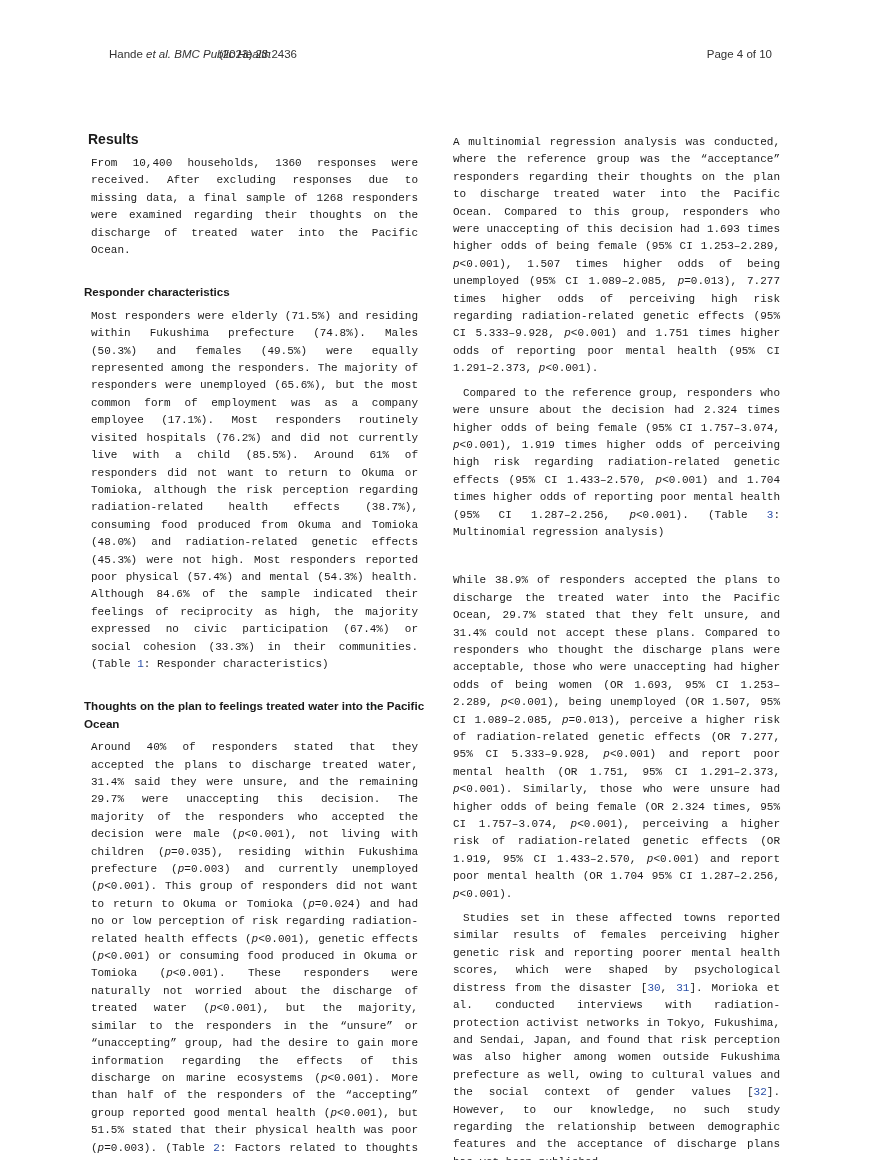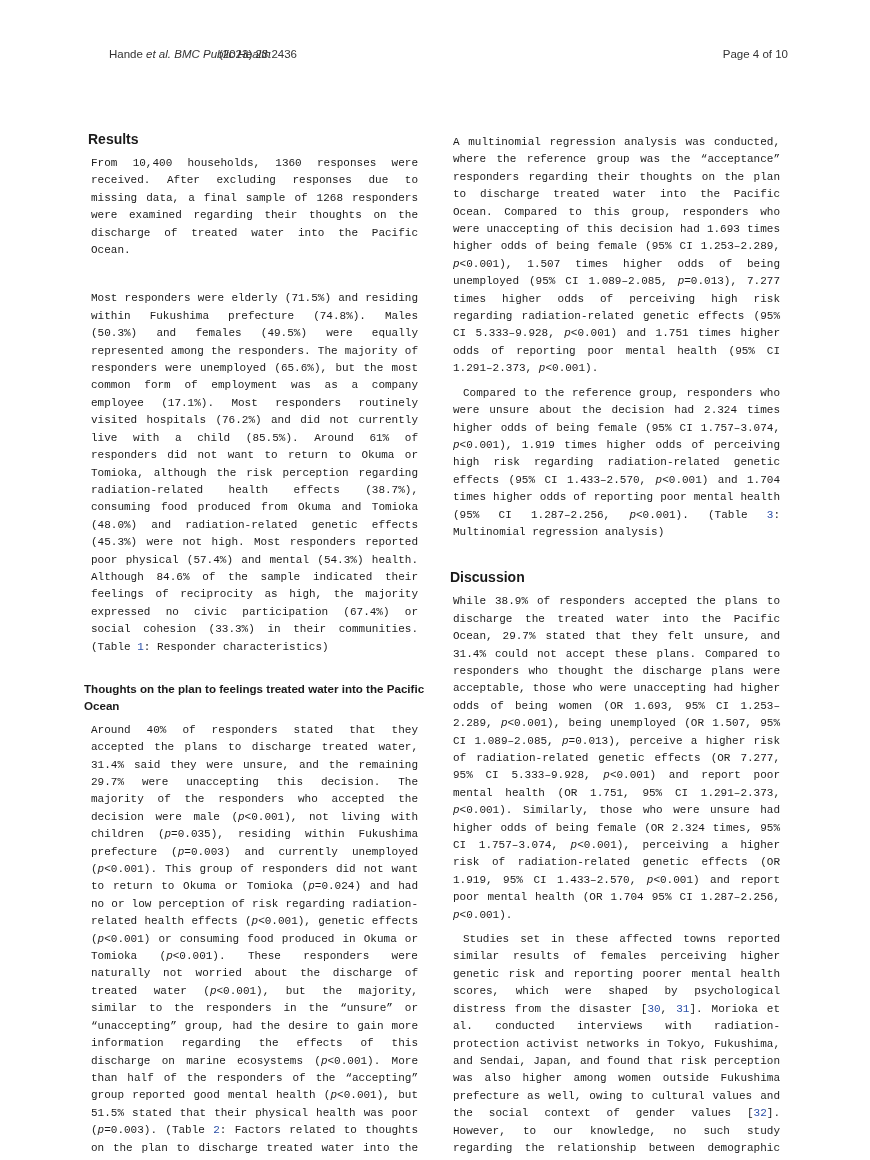--- a/index.html
+++ b/index.html
@@ -1,21 +1,21 @@
 <!DOCTYPE html>
 <html><head>
 <meta charset="utf-8">
 <style>
   html, body { margin:0; padding:0; background:#ffffff; }
   body { width:870px; height:1160px; position:relative; overflow:hidden; color:#1a1a1a; }
   .header { position:absolute; top:48px; left:84px; right:82px; height:16px;
     font-family:"Liberation Sans", sans-serif; font-size:11.5px; color:#333; }
   .header .left { position:absolute; left:0; top:0;margin-left:25px; }
   .header .year { position:absolute; left:135px; top:0; }
-  .header .right { position:absolute; right:0; top:0; }
+  .header .right { position:absolute; right:16px; top:0; }
   .col { position:absolute; top:127px; width:341px; }
   .col.left { left:84px; }
   .col.right { left:446px; }
   .sec-title { font-family:"Liberation Sans", sans-serif; font-weight:bold; font-size:14px; margin:4px; line-height:17px; }
   .sub-title { font-family:"Liberation Sans", sans-serif; font-weight:bold; font-size:11.6px; margin:0; line-height:17.4px; }
   p { font-family:Liberation Mono, monospace; font-size:11px; line-height:17.4px; margin:7px; text-align:justify; hyphens:auto; }
   p.indent { text-indent:10px; }
   .gap-s { height:17px; }
   .gap-m { height:17px; }
   a.ref { color:#2a4fa8; text-decoration:none; }
@@ -27,26 +27,26 @@
 <div class="header">
   <span class="left"><span>Hande</span><i> et al.</i><i> BMC Public Health</i></span>
   <span class="year">(2023) 23:2436</span>
   <span class="right">Page 4 of 10</span>
 </div>
 
 <div class="col left">
   <h2 class="sec-title">Results</h2>
   <p>From 10,400 households, 1360 responses were received. After excluding responses due to missing data, a final sample of 1268 responders were examined regarding their thoughts on the discharge of treated water into the Pacific Ocean.</p>
   <div class="gap-s"></div>
+  <h3 class="sub-title">Responder characteristics</h3>
   <p><span>Most responders were elderly (71.5%) and residing within Fukushima prefecture (74.8%). Males (50.3%) and females (49.5%) were equally represented among the responders. The majority of responders were unemployed (65.6%), but the most common form of employment was as a company employee (17.1%). Most responders routinely visited hospitals (76.2%) and did not currently live with a child (85.5%). Around 61% of responders did not want to return to Okuma or Tomioka, although the risk perception regarding radiation-related health effects (38.7%), consuming food produced from Okuma and Tomioka (48.0%) and radiation-related genetic effects (45.3%) were not high. Most responders reported poor physical (57.4%) and mental (54.3%) health. Although 84.6% of the sample indicated their feelings of reciprocity as high, the majority expressed no civic participation (67.4%) or social cohesion (33.3%) in their communities. (Table </span><a class="ref" href="#">1</a><span>: Responder characteristics)</span></p>
   <div class="gap-s"></div>
   <h3 class="sub-title">Thoughts on the plan to feelings treated water into the Pacific Ocean</h3>
   <p><span>Around 40% of responders stated that they accepted the plans to discharge treated water, 31.4% said they were unsure, and the remaining 29.7% were unaccepting this decision. The majority of the responders who accepted the decision were male (<i>p</i>&lt;0.001), not living with children (<i>p</i>=0.035), residing within Fukushima prefecture (<i>p</i>=0.003) and currently unemployed (<i>p</i>&lt;0.001). This group of responders did not want to return to Okuma or Tomioka (<i>p</i>=0.024) and had no or low perception of risk regarding radiation-related health effects (<i>p</i>&lt;0.001), genetic effects (<i>p</i>&lt;0.001) or consuming food produced in Okuma or Tomioka (<i>p</i>&lt;0.001). These responders were naturally not worried about the discharge of treated water (<i>p</i>&lt;0.001), but the majority, similar to the responders in the “unsure” or “unaccepting” group, had the desire to gain more information regarding the effects of this discharge on marine ecosystems (<i>p</i>&lt;0.001). More than half of the responders of the “accepting” group reported good mental health (<i>p</i>&lt;0.001), but 51.5% stated that their physical health was poor (<i>p</i>=0.003). (Table </span><a class="ref" href="#">2</a><span>: Factors related to thoughts on the plan to discharge treated water into the Pacific Ocean)</span></p>
 </div>
 
 <div class="col right">
   <p>A multinomial regression analysis was conducted, where the reference group was the “acceptance” responders regarding their thoughts on the plan to discharge treated water into the Pacific Ocean. Compared to this group, responders who were unaccepting of this decision had 1.693 times higher odds of being female (95% CI 1.253–2.289, <i>p</i>&lt;0.001), 1.507 times higher odds of being unemployed (95% CI 1.089–2.085, <i>p</i>=0.013), 7.277 times higher odds of perceiving high risk regarding radiation-related genetic effects (95% CI 5.333–9.928, <i>p</i>&lt;0.001) and 1.751 times higher odds of reporting poor mental health (95% CI 1.291–2.373, <i>p</i>&lt;0.001).</p>
   <p class="indent"><span>Compared to the reference group, responders who were unsure about the decision had 2.324 times higher odds of being female (95% CI 1.757–3.074, <i>p</i>&lt;0.001), 1.919 times higher odds of perceiving high risk regarding radiation-related genetic effects (95% CI 1.433–2.570, <i>p</i>&lt;0.001) and 1.704 times higher odds of reporting poor mental health (95% CI 1.287–2.256, <i>p</i>&lt;0.001). (Table </span><a class="ref" href="#">3</a><span>: Multinomial regression analysis)</span></p>
   <div class="gap-m"></div>
-  <h2 class="sec-title">Discussion</h2>
   <p>While 38.9% of responders accepted the plans to discharge the treated water into the Pacific Ocean, 29.7% stated that they felt unsure, and 31.4% could not accept these plans. Compared to responders who thought the discharge plans were acceptable, those who were unaccepting had higher odds of being women (OR 1.693, 95% CI 1.253–2.289, <i>p</i>&lt;0.001), being unemployed (OR 1.507, 95% CI 1.089–2.085, <i>p</i>=0.013), perceive a higher risk of radiation-related genetic effects (OR 7.277, 95% CI 5.333–9.928, <i>p</i>&lt;0.001) and report poor mental health (OR 1.751, 95% CI 1.291–2.373, <i>p</i>&lt;0.001). Similarly, those who were unsure had higher odds of being female (OR 2.324 times, 95% CI 1.757–3.074, <i>p</i>&lt;0.001), perceiving a higher risk of radiation-related genetic effects (OR 1.919, 95% CI 1.433–2.570, <i>p</i>&lt;0.001) and report poor mental health (OR 1.704 95% CI 1.287–2.256, <i>p</i>&lt;0.001).</p>
   <p class="indent"><span>Studies set in these affected towns reported similar results of females perceiving higher genetic risk and reporting poorer mental health scores, which were shaped by psychological distress from the disaster [</span><a class="ref" href="#">30</a><span>, </span><a class="ref" href="#">31</a><span>]. Morioka et al. conducted interviews with radiation-protection activist networks in Tokyo, Fukushima, and Sendai, Japan, and found that risk perception was also higher among women outside Fukushima prefecture as well, owing to cultural values and the social context of gender values [</span><a class="ref" href="#">32</a><span>]. However, to our knowledge, no such study regarding the relationship between demographic features and the acceptance of discharge plans has yet been published.</span></p>
 </div>
 
 </body></html>

